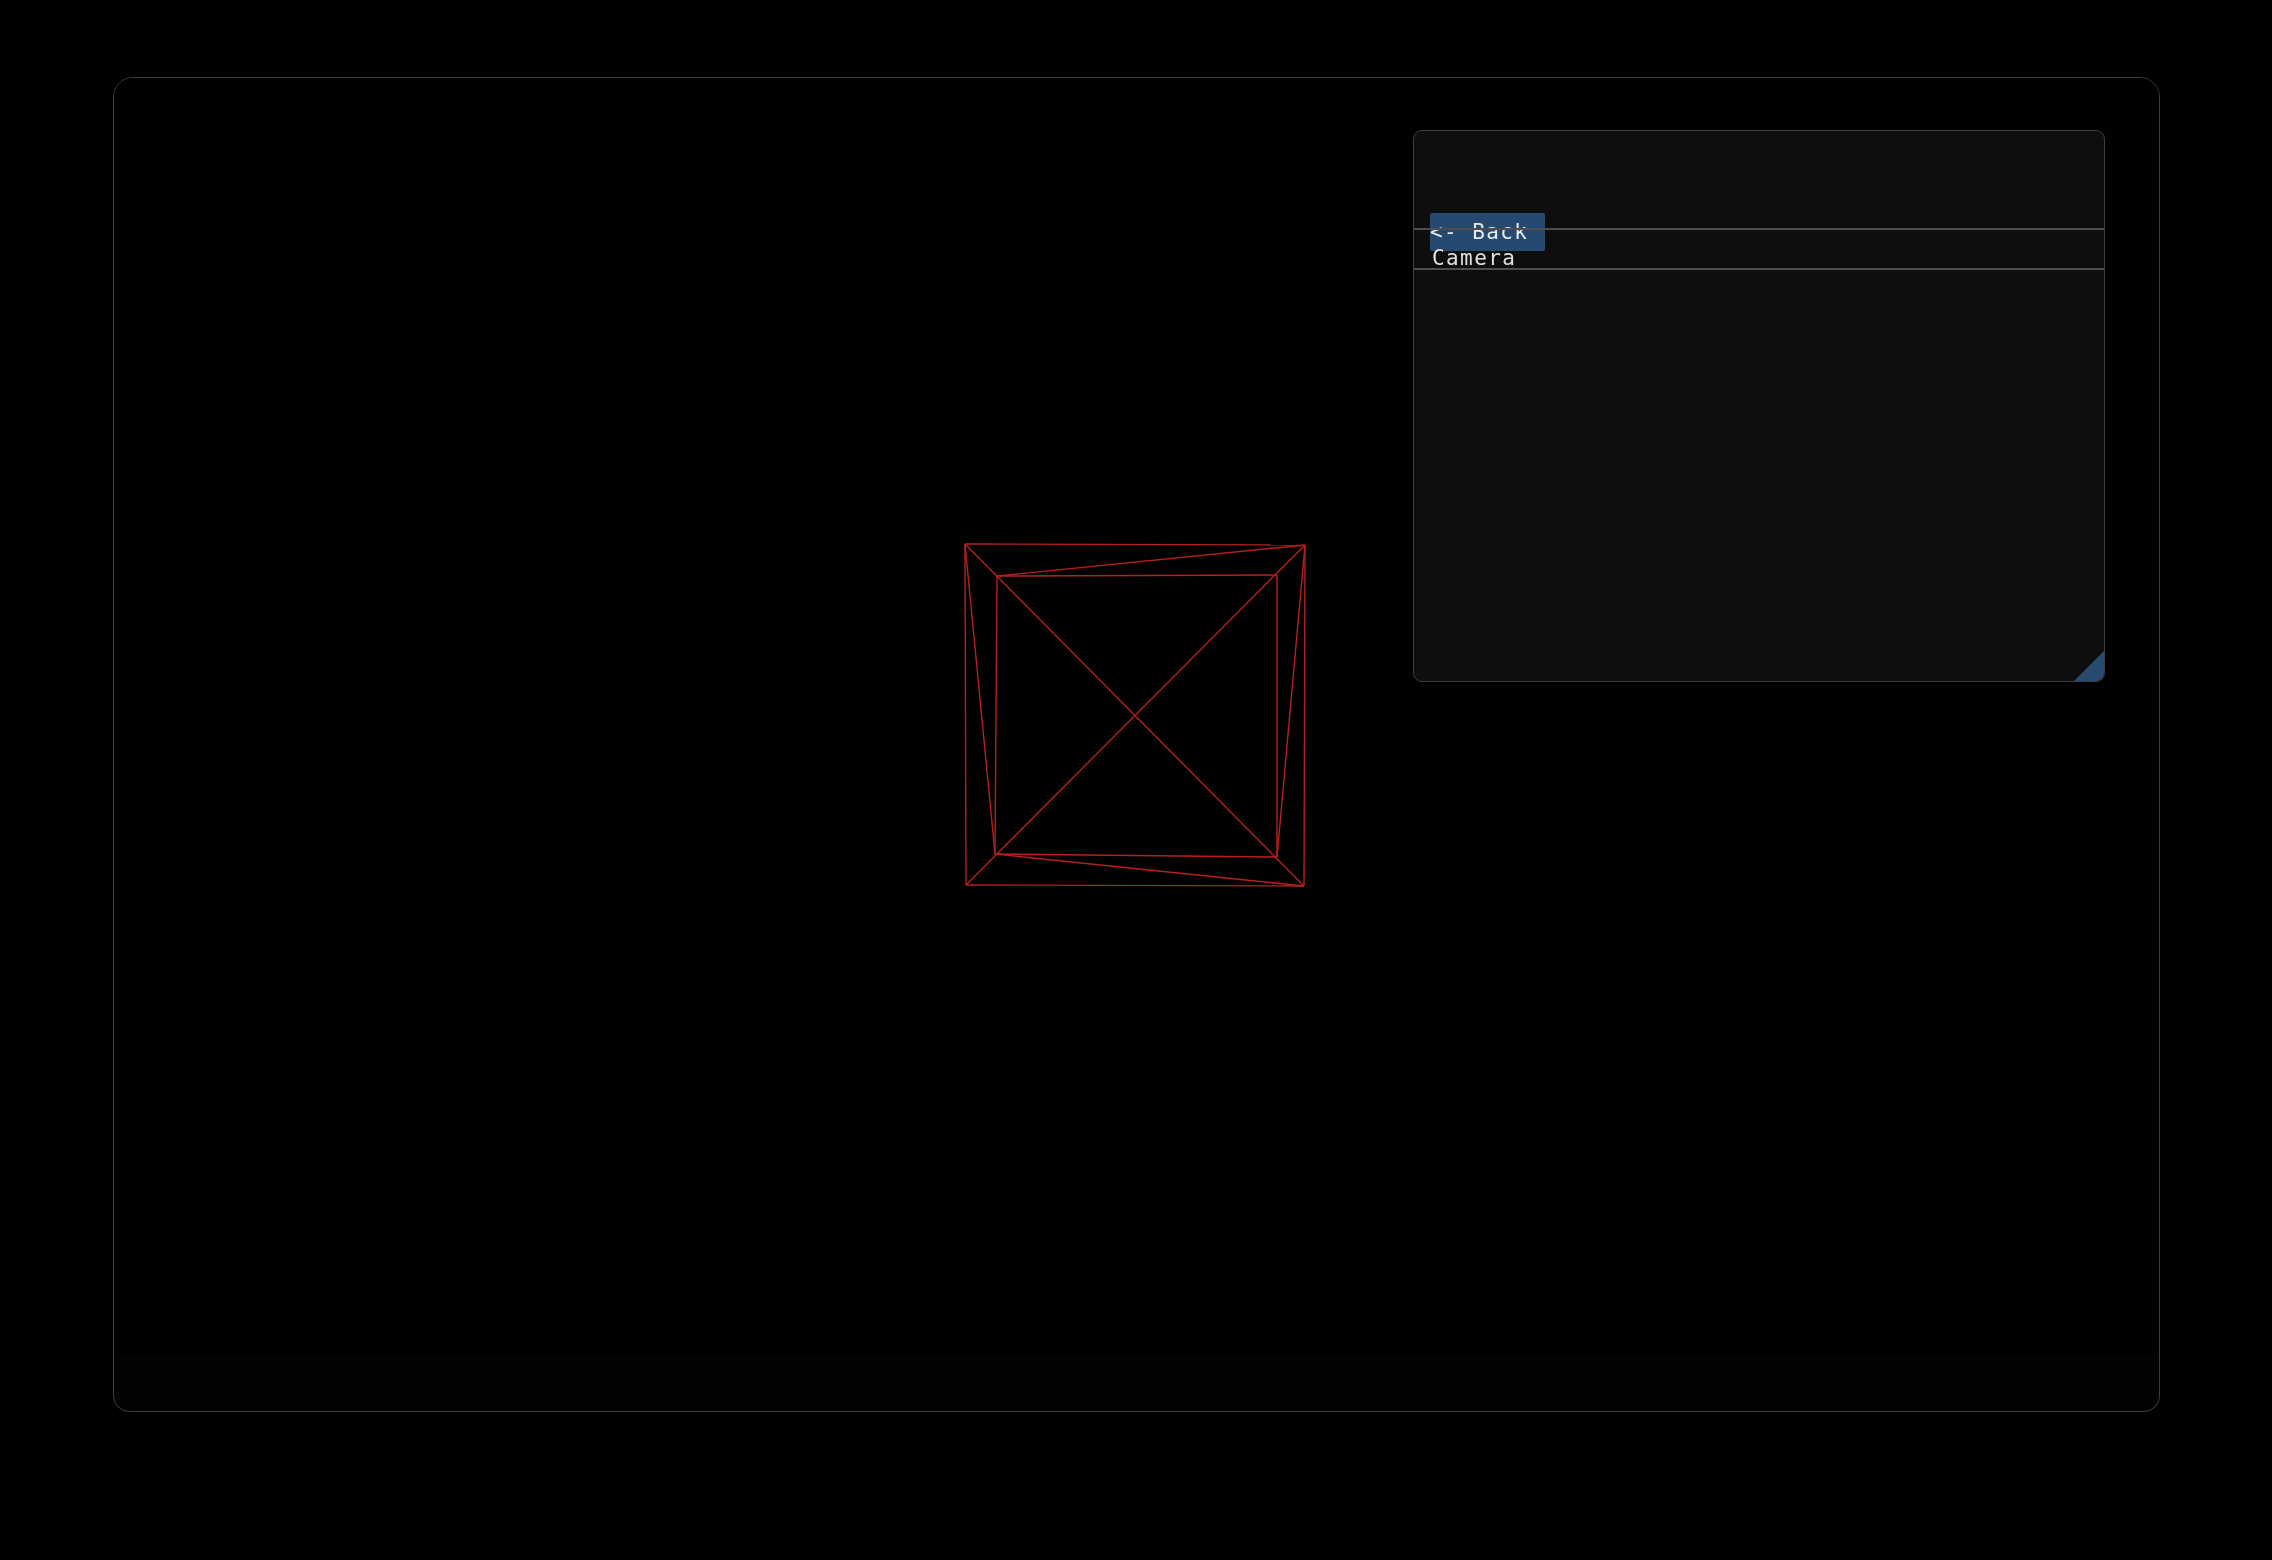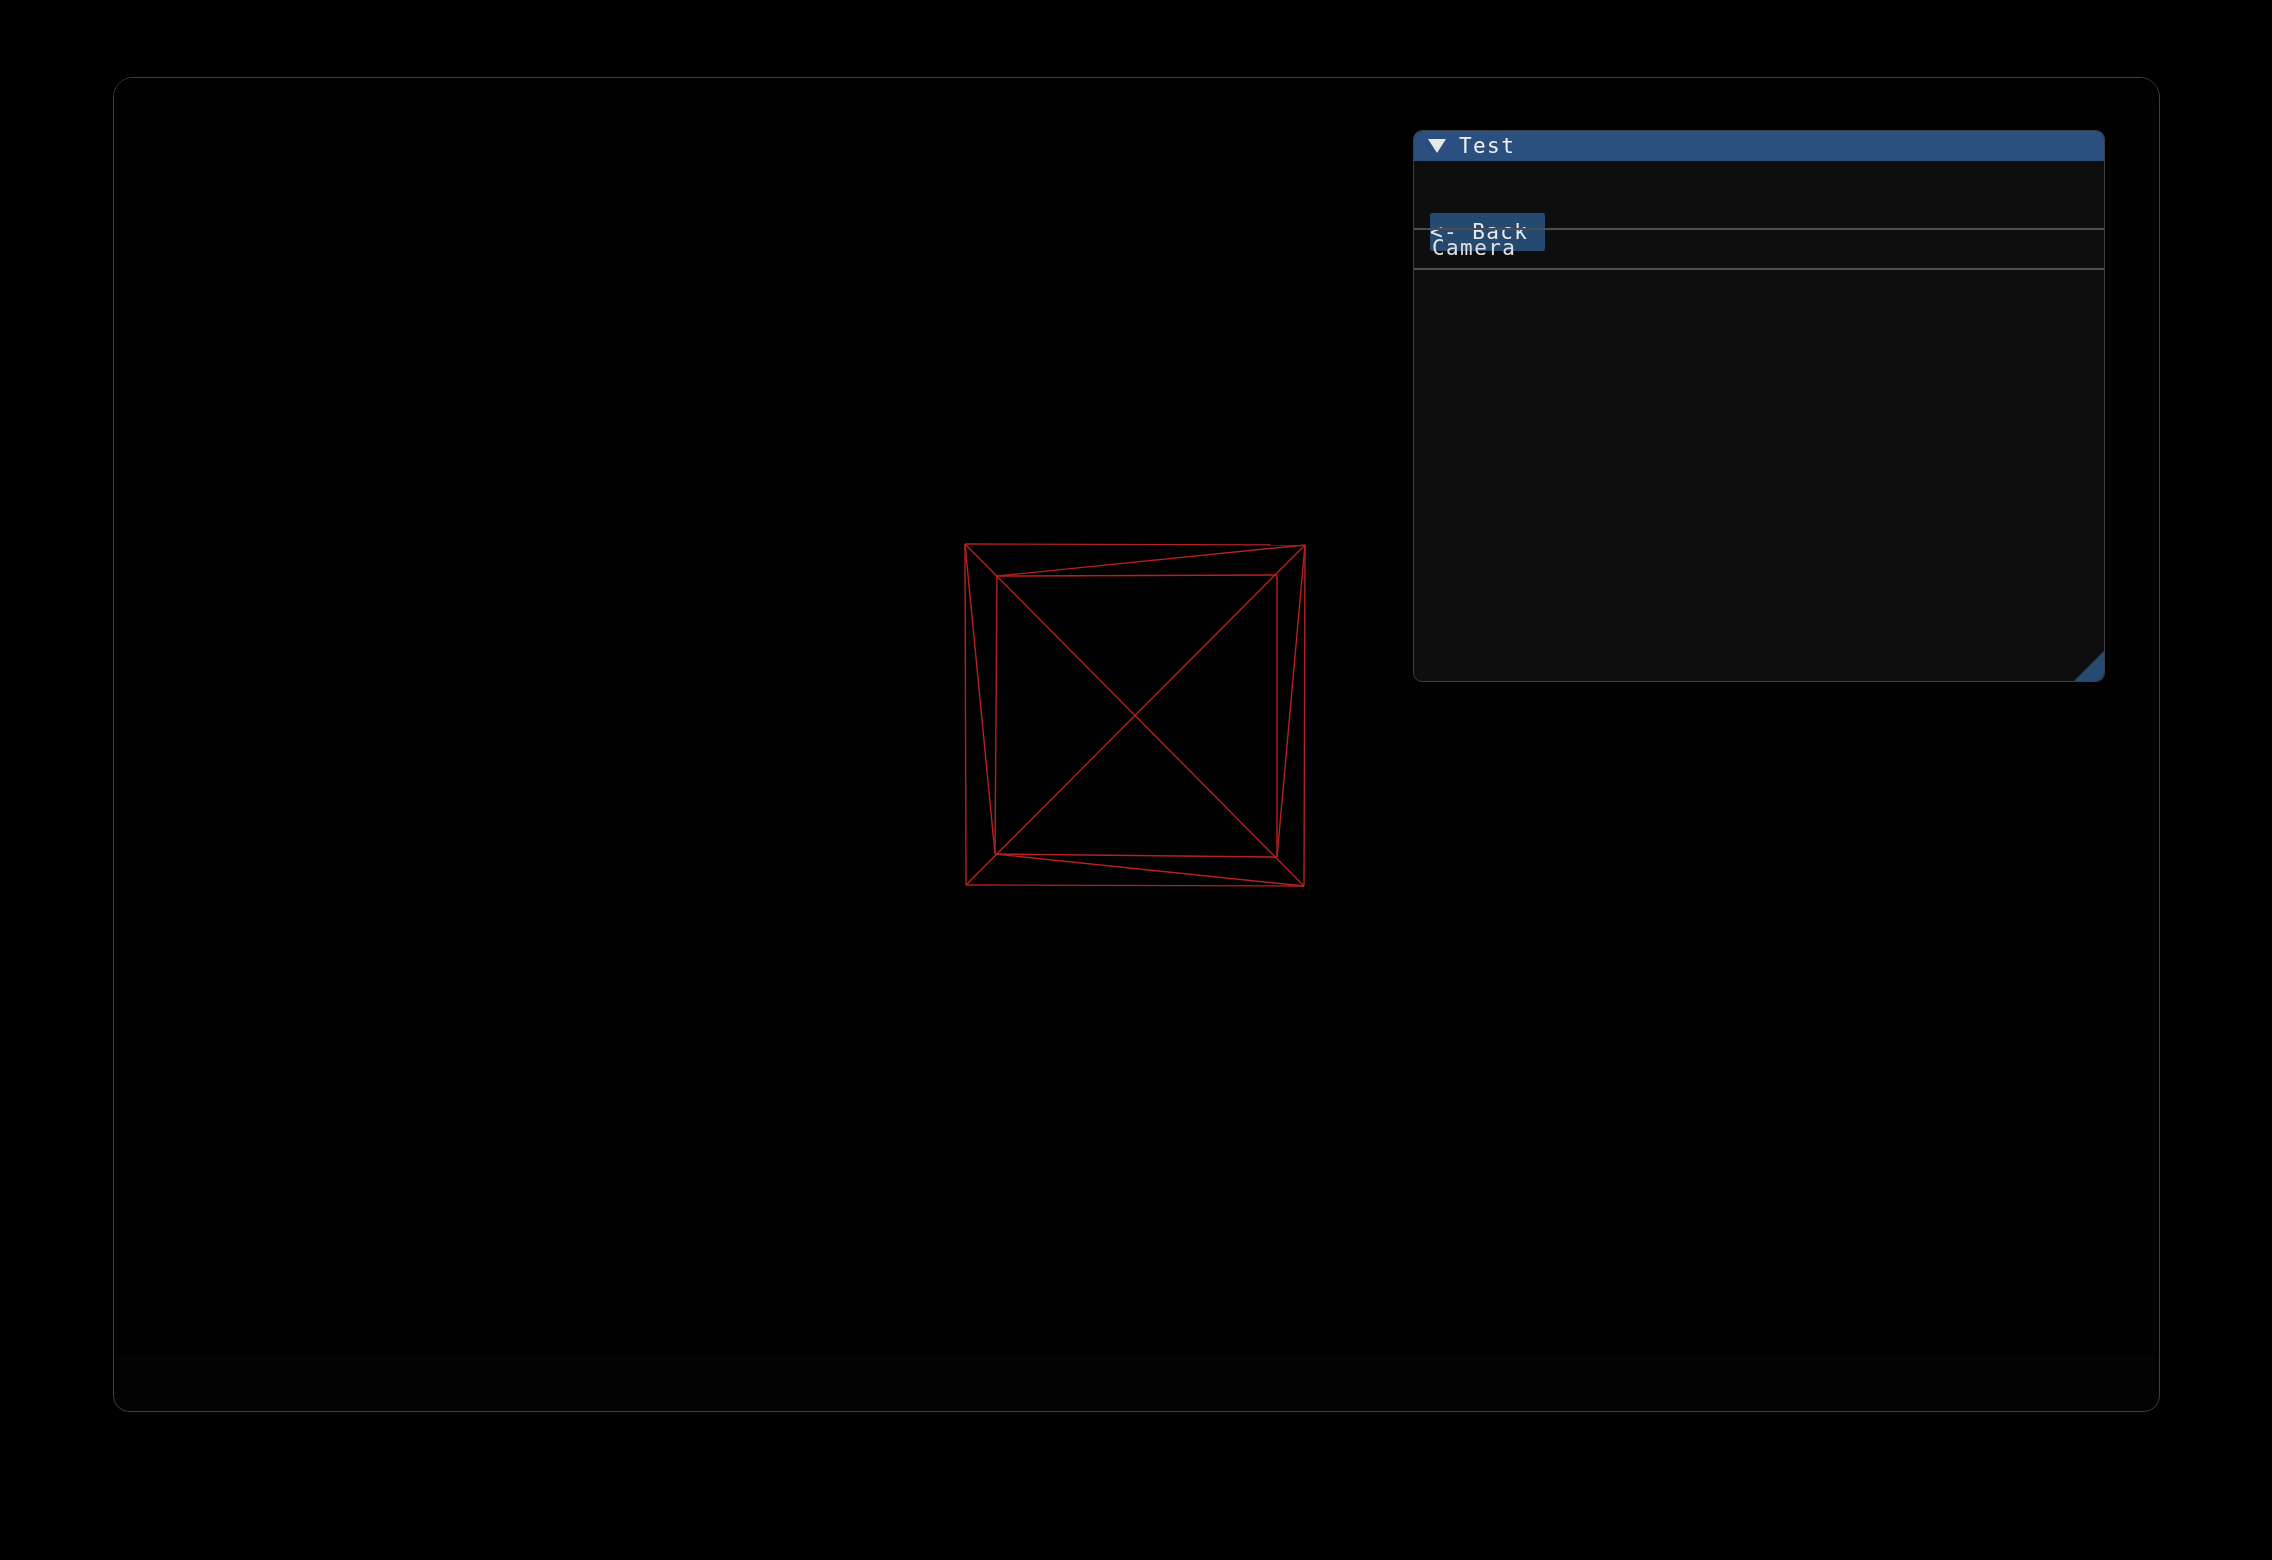--- a/index.html
+++ b/index.html
@@ -92,21 +92,21 @@
     cursor:pointer;
     margin-top:33px;
   }
   .sep{
     position:absolute;left:0;right:0;height:2px;
     background:#4c4c53;
   }
   .sep1{top:97px;}
   .sep2{top:137px;}
   .menu-item{
-    position:absolute;left:18px;right:2px;top:102px;
+    position:absolute;left:18px;right:2px;top:112px;
     height:30px;line-height:30px;
     cursor:pointer;
   }
   .stats{
     position:absolute;left:18px;top:142px;
     height:30px;line-height:30px;
     white-space:nowrap;
   }
   .grip{
     position:absolute;right:0;bottom:0;
@@ -133,24 +133,20 @@
         <line x1="995" y1="910" x2="997" y2="632"></line>
         <line x1="965" y1="600" x2="1304" y2="942"></line>
         <line x1="1305" y1="601" x2="966" y2="941"></line>
         <line x1="997" y1="632" x2="1305" y2="601"></line>
         <line x1="965" y1="600" x2="995" y2="910"></line>
         <line x1="995" y1="910" x2="1304" y2="942"></line>
         <line x1="1305" y1="601" x2="1277" y2="913"></line>
       </svg>
 
     <div class="panel" style="background: rgb(14, 14, 14); color: rgb(224, 224, 224);">
-      <div class="panel-header" style="background: rgb(43, 80, 128);">
-        <span class="arrow"></span>
-        <span>Test</span>
-      </div>
       <div class="back-btn" style="background: rgb(37, 73, 111);">&lt;- Back</div>
       <div class="sep sep1" style="background: rgb(76, 76, 83);"></div>
       <div class="menu-item">Camera</div>
       <div class="sep sep2" style="background: rgb(76, 76, 83);"></div>
       <div class="grip" style="border-bottom-color: rgb(38, 74, 112);"></div>
     </div>
   </div>
 </div>
 
 </body></html>

